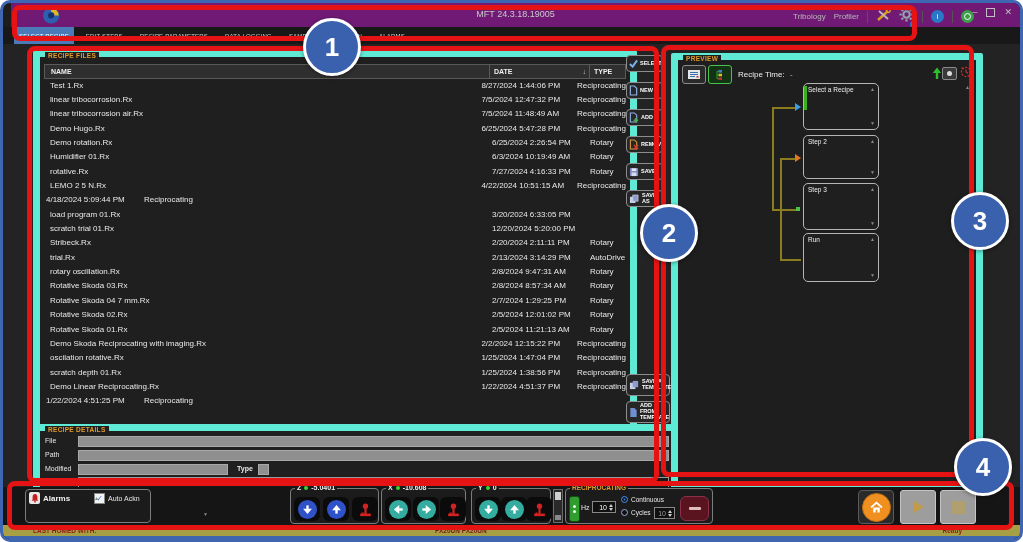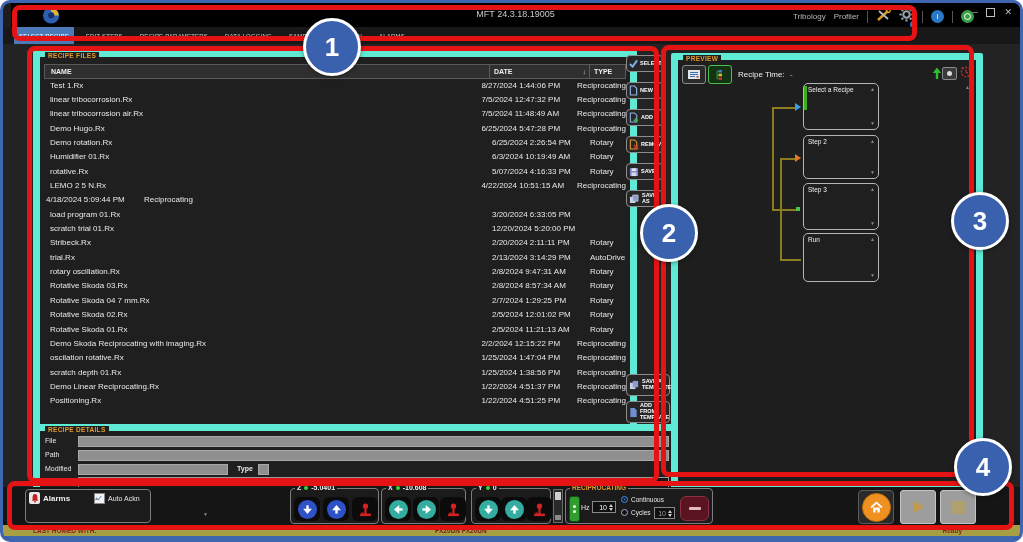--- a/index.html
+++ b/index.html
@@ -1,20 +1,20 @@
 <!DOCTYPE html>
 <html><head>
 <meta charset="utf-8">
 <style>
   html,body{margin:0;padding:0;background:#ffffff;font-family:"Liberation Sans",sans-serif;}
   #stage{position:relative;width:1023px;height:542px;background:#fff;overflow:hidden;}
   #window{position:absolute;inset:0;border:3px solid #3f66b0;border-radius:10px;background:#1d1d1d;overflow:hidden;}
 
   
-  .titlebar{position:absolute;left:8px;top:0;right:0;height:24px;background:#000000;}
+  .titlebar{position:absolute;left:8px;top:0;right:0;height:24px;background:#701a75;}
   .app-title{position:absolute;left:0;right:0;top:6px;text-align:center;font-size:9px;color:#c9c9c9;}
   .tb-right{position:absolute;right:46px;top:4px;display:flex;align-items:center;gap:8px;}
   .tb-link{font-size:8px;color:#b8b8b8;}
   .tb-sep{width:1px;height:12px;background:#555;}
   .round-ic{width:13px;height:13px;border-radius:50%;display:flex;align-items:center;justify-content:center;font-size:8px;color:#fff;}
   .win-ctl{position:absolute;right:8px;top:4px;display:flex;align-items:center;gap:9px;color:#c0c0c0;font-size:9px;}
   .restore-box{width:7px;height:7px;border:1px solid #c0c0c0;}
 
   
   .tabbar{position:absolute;left:0;top:24px;right:0;height:17px;background:#181818;display:flex;align-items:stretch;padding-left:11px;gap:7px;}
@@ -184,21 +184,21 @@
             <span class="cell c-date">6/25/2024 2:26:54 PM</span>
             <span class="cell c-type">Rotary</span>
           </div>
           <div class="rf-row">
             <span class="cell c-name">Humidifier 01.Rx</span>
             <span class="cell c-date">6/3/2024 10:19:49 AM</span>
             <span class="cell c-type">Rotary</span>
           </div>
           <div class="rf-row">
             <span class="cell c-name">rotative.Rx</span>
-            <span class="cell c-date">5/07/2024 4:16:33 PM</span>
+            <span class="cell c-date">7/27/2024 4:16:33 PM</span>
             <span class="cell c-type">Rotary</span>
           </div>
           <div class="rf-row">
             <span class="cell c-name">LEMO 2 5 N.Rx</span>
             <span class="cell c-date">4/22/2024 10:51:15 AM</span>
             <span class="cell c-type">Reciprocating</span>
           </div>
           <div class="rf-row">
             <span class="cell c-date">4/18/2024 5:09:44 PM</span>
             <span class="cell c-type">Reciprocating</span>
@@ -262,21 +262,20 @@
             <span class="cell c-name">scratch depth 01.Rx</span>
             <span class="cell c-date">1/25/2024 1:38:56 PM</span>
             <span class="cell c-type">Reciprocating</span>
           </div>
           <div class="rf-row">
             <span class="cell c-name">Demo Linear Reciprocating.Rx</span>
             <span class="cell c-date">1/22/2024 4:51:37 PM</span>
             <span class="cell c-type">Reciprocating</span>
           </div>
           <div class="rf-row">
-            <span class="cell c-name">Positioning.Rx</span>
             <span class="cell c-date">1/22/2024 4:51:25 PM</span>
             <span class="cell c-type">Reciprocating</span>
           </div>
         </div>
   </div>
 
   <div class="sbtn" style="top:52px;">
     <svg width="9" height="9" viewBox="0 0 10 10">
           <path d="M1 5.5 L4 8.5 L9 1.5" stroke="#7ab0e8" stroke-width="2.2" fill="none"></path>
         </svg>

